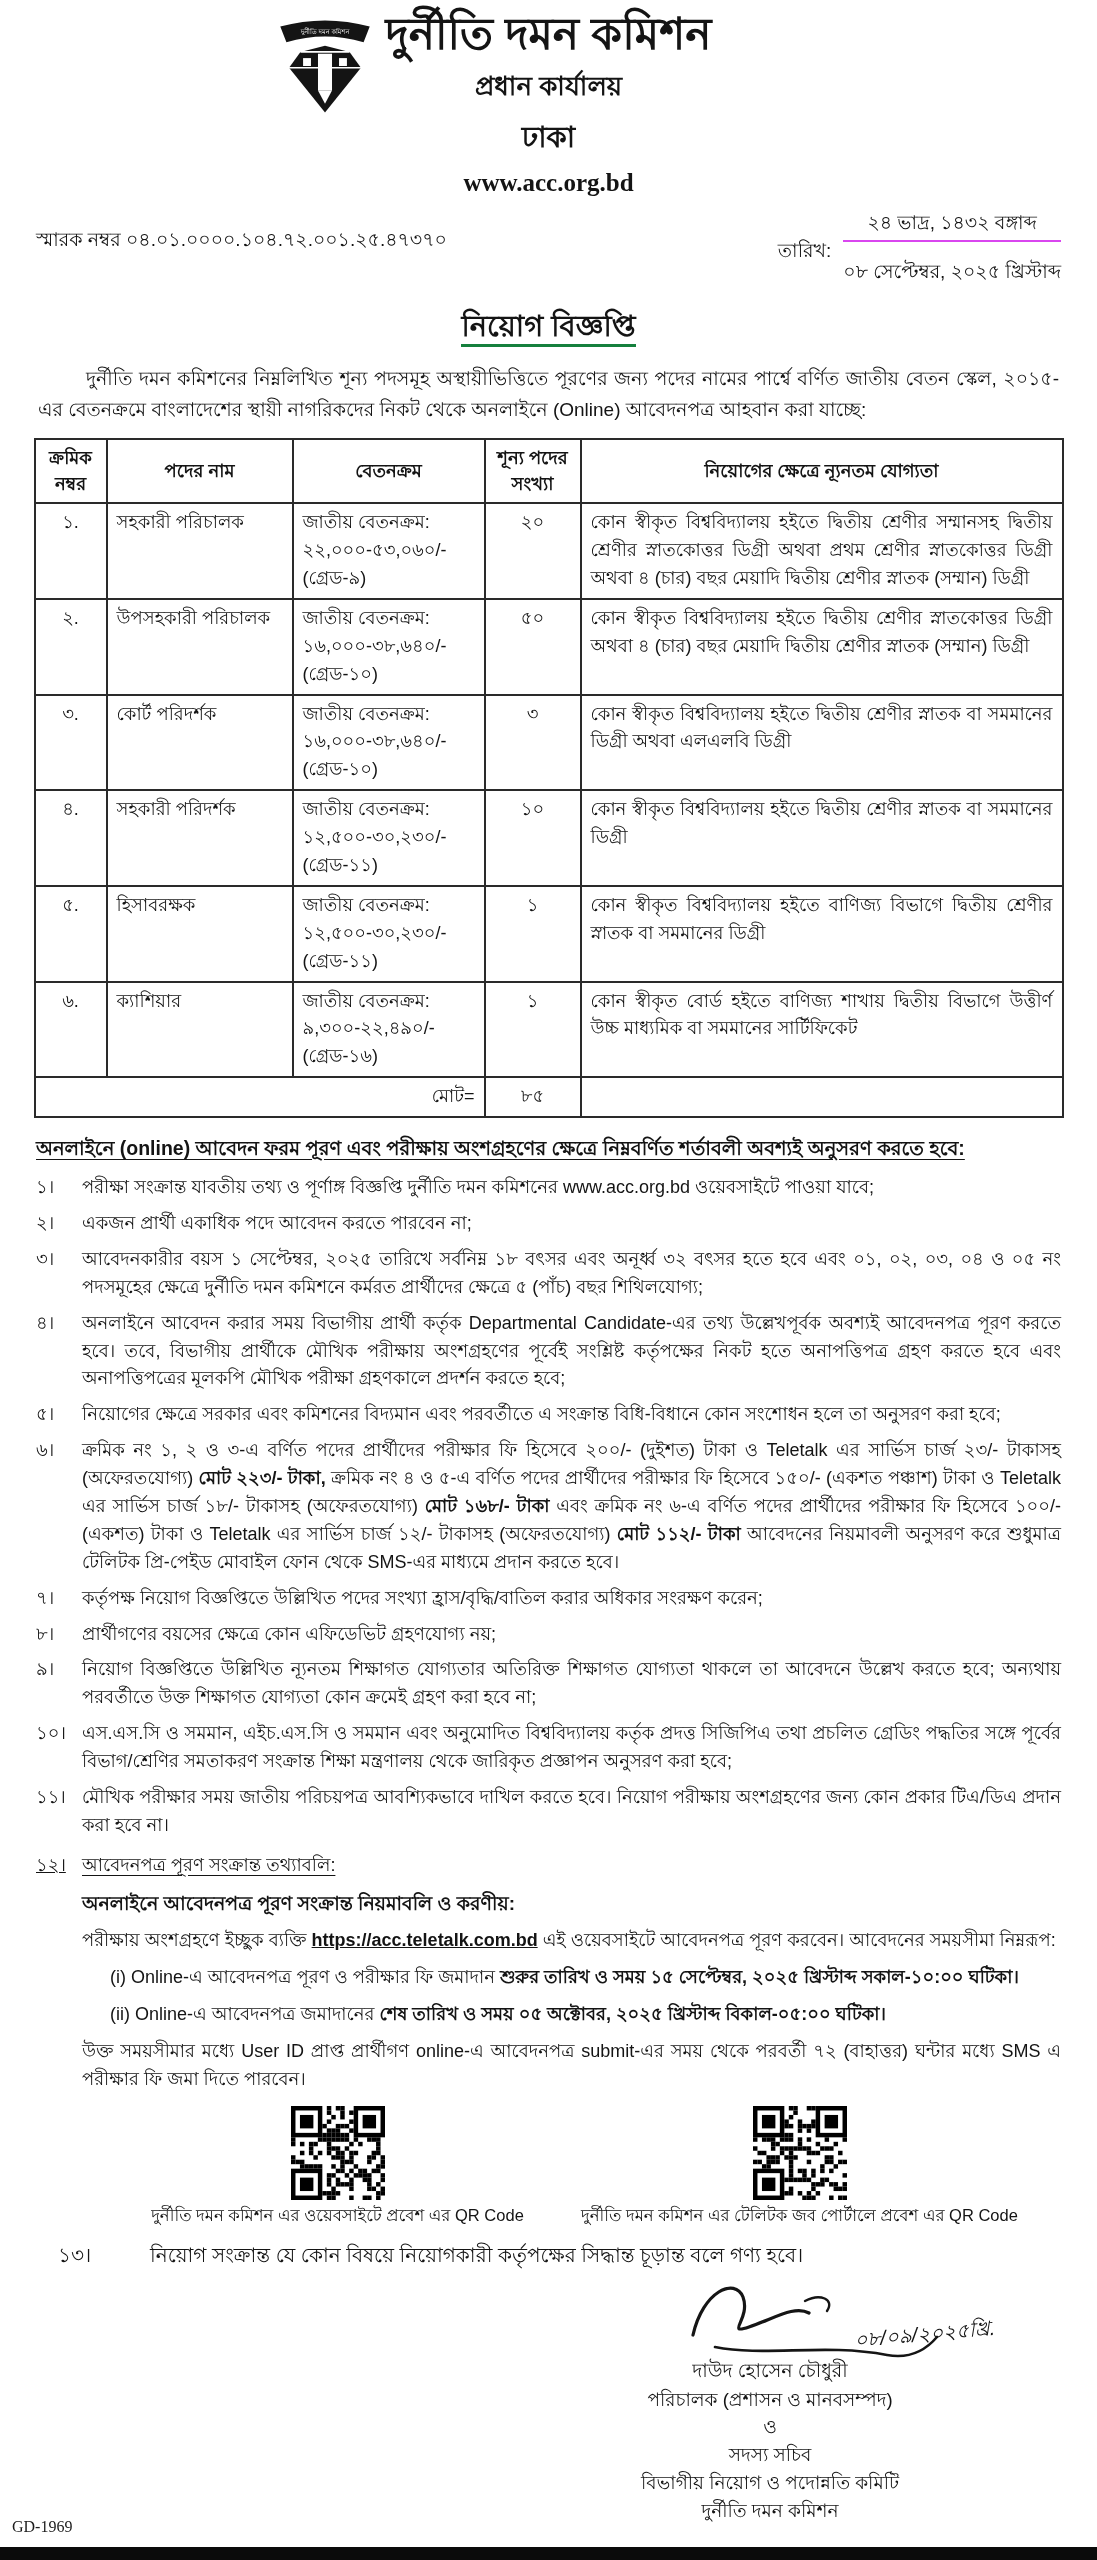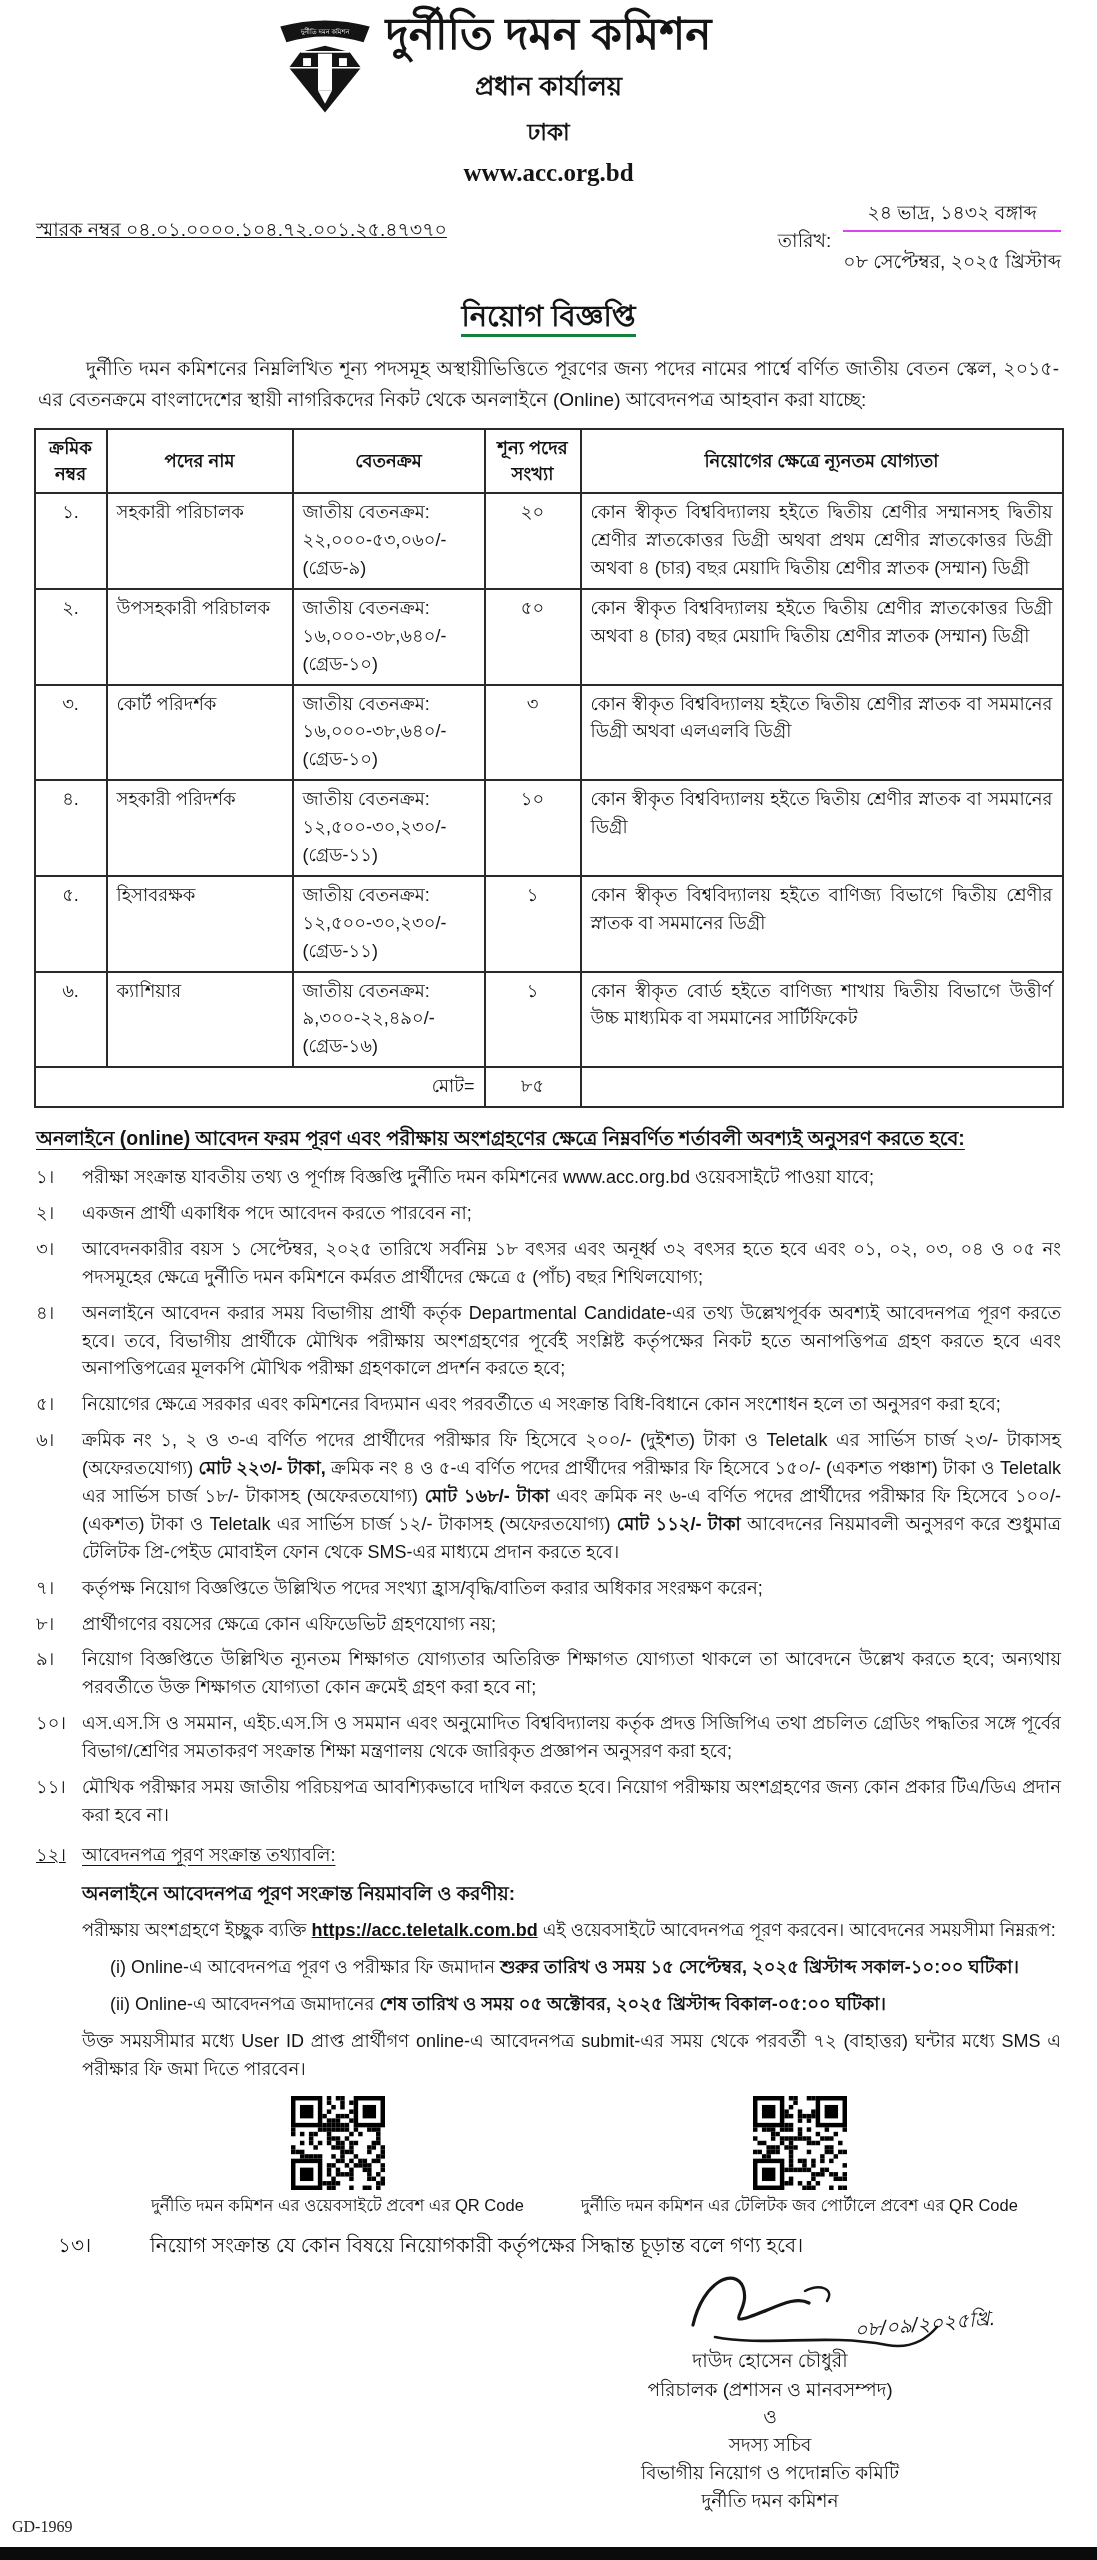--- a/index.html
+++ b/index.html
@@ -6,24 +6,24 @@
   .page {
     width:1097px; height:2560px; position:relative; overflow:hidden;
     background:#ffffff; color:#141414;
     font-family:"Liberation Sans","DejaVu Sans",sans-serif;
   }
   
   .header { text-align:center; padding-top:10px; position:relative; }
   .logo { position:absolute; left:268px; top:12px; width:114px; height:108px; }
   .org-name { font-size:44px; font-weight:bold; line-height:1.1; }
   .office   { font-size:26px; font-weight:bold; margin-top:8px; }
-  .city     { font-size:23px; font-weight:bold; margin-top:4px; }
+  .city     { font-size:29px; font-weight:bold; margin-top:4px; }
   .website  { font-size:25px; font-weight:bold; margin-top:6px; font-family:"Liberation Serif","DejaVu Serif",serif; }
   .memo-row { display:flex; justify-content:space-between; align-items:flex-start; margin:12px 36px 0 36px; font-size:19px; }
-  .memo-no { padding-top:16px;text-decoration:underline; }
+  .memo-no { padding-top:16px; }
   .date-wrap { display:flex; gap:12px; align-items:center; }
   .date-label { padding-top:10px; }
   .date-stack { text-align:center; line-height:1.45; }
   .date-top { border-bottom:2px solid #d946ef; padding:0 10px 3px 10px; }
   .date-bottom { padding-top:16px; }
   
   .notice-title { text-align:center; margin-top:18px; font-size:29px; font-weight:bold; }
   .notice-title span { border-bottom:3px solid #15803d; padding-bottom:2px; }
   .intro { margin:12px 38px 0 38px; font-size:19px; line-height:1.62; text-align:justify; text-indent:48px; }
   

